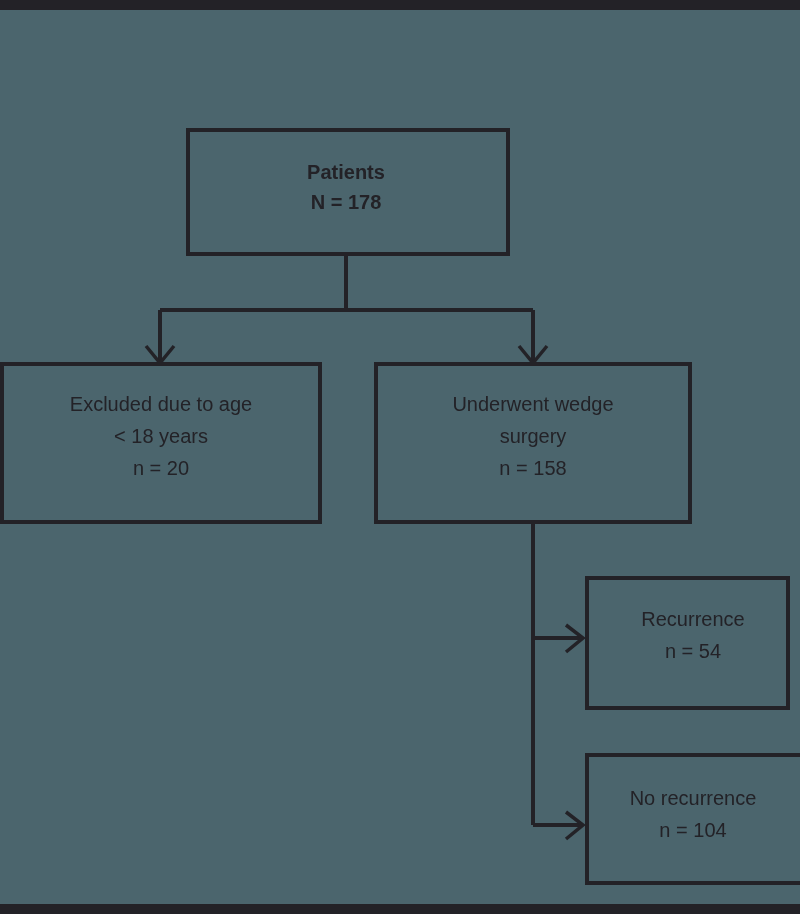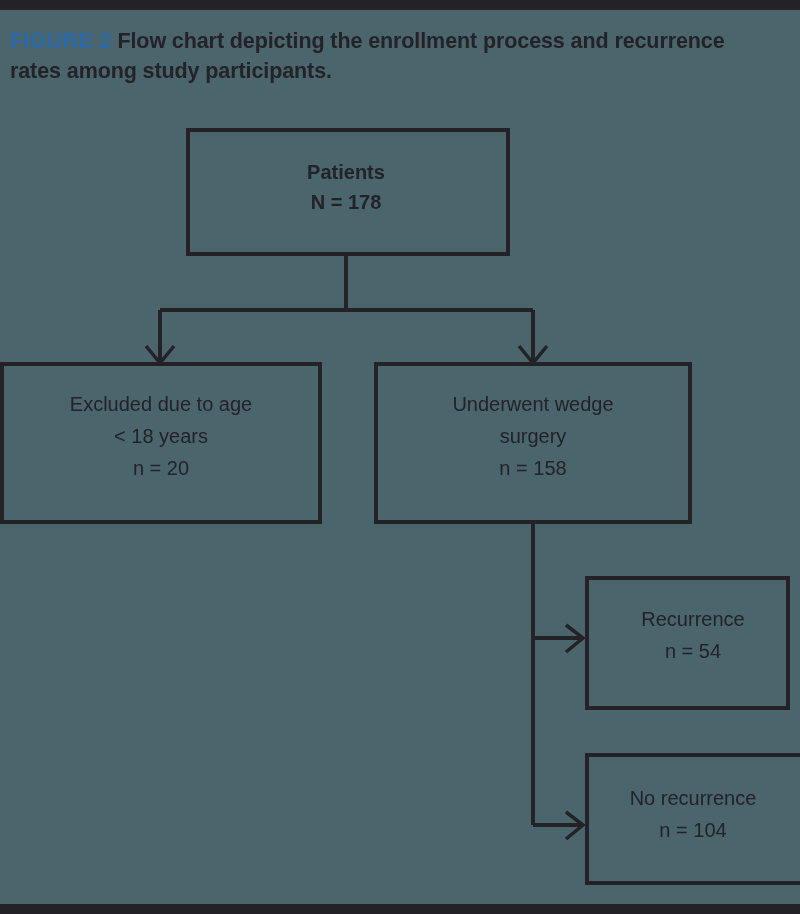--- a/index.html
+++ b/index.html
@@ -89,23 +89,20 @@
     font-weight: bold;
   }
 </style>
 </head>
 <body>
 
 <div class="page">
 
   <div class="edge-bar top"></div>
 
-  <div class="caption">
-    <span class="fig-label">FIGURE 2</span><span>&nbsp;</span><span>Flow chart depicting the enrollment process and recurrence rates among study participants.</span>
-  </div>
 
   <div class="flow">
     <svg viewBox="0 0 800 800" xmlns="http://www.w3.org/2000/svg">
 
       <path class="connector" d="M 346 154 L 346 210 M 160 210 L 533 210 M 160 210 L 160 261 M 533 210 L 533 261"></path>
       <path class="arrowhead" d="M 146 246 L 160 263 L 174 246"></path>
       <path class="arrowhead" d="M 519 246 L 533 263 L 547 246"></path>
 
       <path class="connector" d="M 533 422 L 533 725 M 533 538 L 580 538 M 533 725 L 580 725"></path>
       <path class="arrowhead" d="M 566 525 L 583 538 L 566 552"></path>

